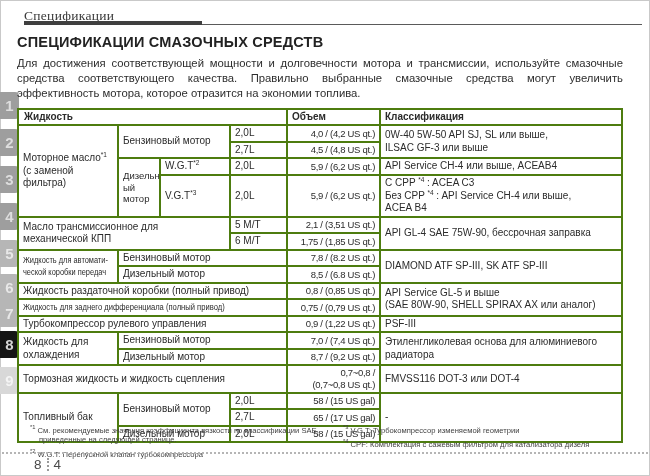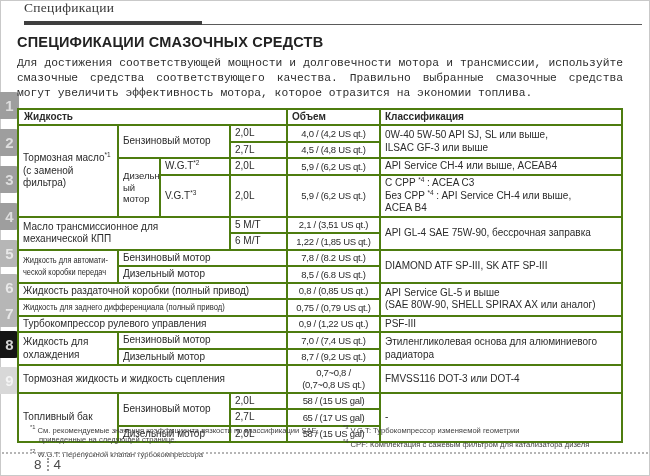--- a/index.html
+++ b/index.html
@@ -5,50 +5,50 @@
   html,body{margin:0;padding:0;}
   body{
     width:650px;height:476px;position:relative;overflow:hidden;
     background:#ffffff;color:#2e2e2e;
     font-family:"Liberation Sans",sans-serif;
     -webkit-font-smoothing:antialiased;
   }
   .frame{position:absolute;inset:0;border:1px solid #c9c9c9;pointer-events:none;}
 
   
-  .run-head{position:absolute;left:24px;top:0;font-family:"Liberation Serif",serif;
+  .run-head{position:absolute;left:24px;top:8px;font-family:"Liberation Serif",serif;
     font-size:13.5px;color:#3a3a3a;letter-spacing:.3px;}
   .head-rule{position:absolute;left:24px;right:8px;top:20px;height:5px;}
   .head-rule .thick{position:absolute;left:0;bottom:0;width:178px;height:4px;background:#3f3f3f;}
   .head-rule .thin{position:absolute;left:178px;right:0;bottom:0;height:1px;background:#5a5a5a;}
 
   
   .tab{position:absolute;left:0;width:19px;height:27px;border-radius:0 4px 4px 0;
     display:flex;align-items:center;justify-content:center;
     font-weight:bold;font-size:15px;}
   .tab.g1{background:#9e9e9e;color:#dedede;}
   .tab.g2{background:#b6b6b6;color:#e8e8e8;}
   .tab.g3{background:#d8d8d8;color:#f4f4f4;}
   .tab.active{background:#151515;color:#d6d6d6;}
 
   
   .content{position:absolute;left:17px;top:34px;width:606px;}
   .title{font-size:14.5px;font-weight:bold;margin:0 0 6px 0;letter-spacing:.2px;color:#222;}
-  .intro{font-size:11.3px;line-height:1.32;text-align:justify;margin:0 0 7px 0;font-family:Liberation Mono, monospace;}
+  .intro{font-size:11.3px;line-height:1.32;text-align:justify;margin:0 0 7px 0;}
   .note{font-size:11.3px;margin:0 0 7px 0;}
 
   
   table.spec{border-collapse:collapse;table-layout:fixed;width:604px;
     font-size:10px;color:#2b2b2b;border:2px solid #3a3a3a;}
   .spec td,.spec th{border:2px solid #4d7c0f;padding:1px 4px;line-height:1.25;
     vertical-align:middle;overflow:hidden;}
   .spec th{font-weight:bold;}
   .l{text-align:left;}
   .c{text-align:left;}
-  .vol{text-align:center;font-size:9.5px;letter-spacing:-.3px;white-space:nowrap;padding:1px 1px;}
+  .vol{text-align:right;font-size:9.5px;letter-spacing:-.3px;white-space:nowrap;padding:1px 1px;}
   .pre{white-space:pre-line;}
   .lh15{line-height:1.5;}
   .small{font-size:9.5px;}
   .sq{display:inline-block;transform:scaleX(.78);transform-origin:0 50%;
     white-space:pre-line;width:128%;font-size:9.5px;}
   .sq1{display:inline-block;transform:scaleX(.8);transform-origin:0 50%;
     white-space:nowrap;width:125%;font-size:9.5px;}
   .spec sup{font-size:6.5px;vertical-align:super;line-height:0;}
 
   
@@ -101,21 +101,21 @@
 
     <tbody>
         <tr style="height:16px">
       <th colspan="4" class="l" style="padding-left:5px">Жидкость</th>
       <th class="c">Объем</th>
       <th class="c">Классификация</th>
     </tr>
 
     <tr style="height:14px">
       <td rowspan="4" class="l lh15">
-        <span>Тормозная масло</span><sup>*1</sup>
+        <span>Моторное масло</span><sup>*1</sup>
         <div>(с заменой фильтра)</div>
       </td>
       <td colspan="2" rowspan="2" class="c">Бензиновый мотор</td>
       <td class="c">2,0L</td>
       <td class="vol">4,0 / (4,2 US qt.)</td>
       <td rowspan="2" class="l pre">0W-40 5W-50 API SJ, SL или выше,
 ILSAC GF-3 или выше</td>
     </tr>
 
     <tr style="height:14px">
@@ -146,21 +146,21 @@
 
     <tr style="height:14px">
       <td colspan="3" rowspan="2" class="l pre">Масло трансмиссионное для
 механической КПП</td>
       <td class="c">5 M/T</td>
       <td class="vol">2,1 / (3,51 US qt.)</td>
       <td rowspan="2" class="l">API GL-4 SAE 75W-90, бессрочная заправка</td>
     </tr>
     <tr style="height:14px">
       <td class="c">6 M/T</td>
-      <td class="vol">1,22 / (1,85 US qt.)</td>
+      <td class="vol">1,75 / (1,85 US qt.)</td>
     </tr>
 
     <tr style="height:13px">
       <td rowspan="2" class="l"><span class="sq">Жидкость для автомати-
 ческой коробки передач</span></td>
       <td colspan="3" class="c">Бензиновый мотор</td>
       <td class="vol">7,8 / (8.2 US qt.)</td>
       <td rowspan="2" class="l">DIAMOND ATF SP-III, SK ATF SP-III</td>
     </tr>
     <tr style="height:13px">

